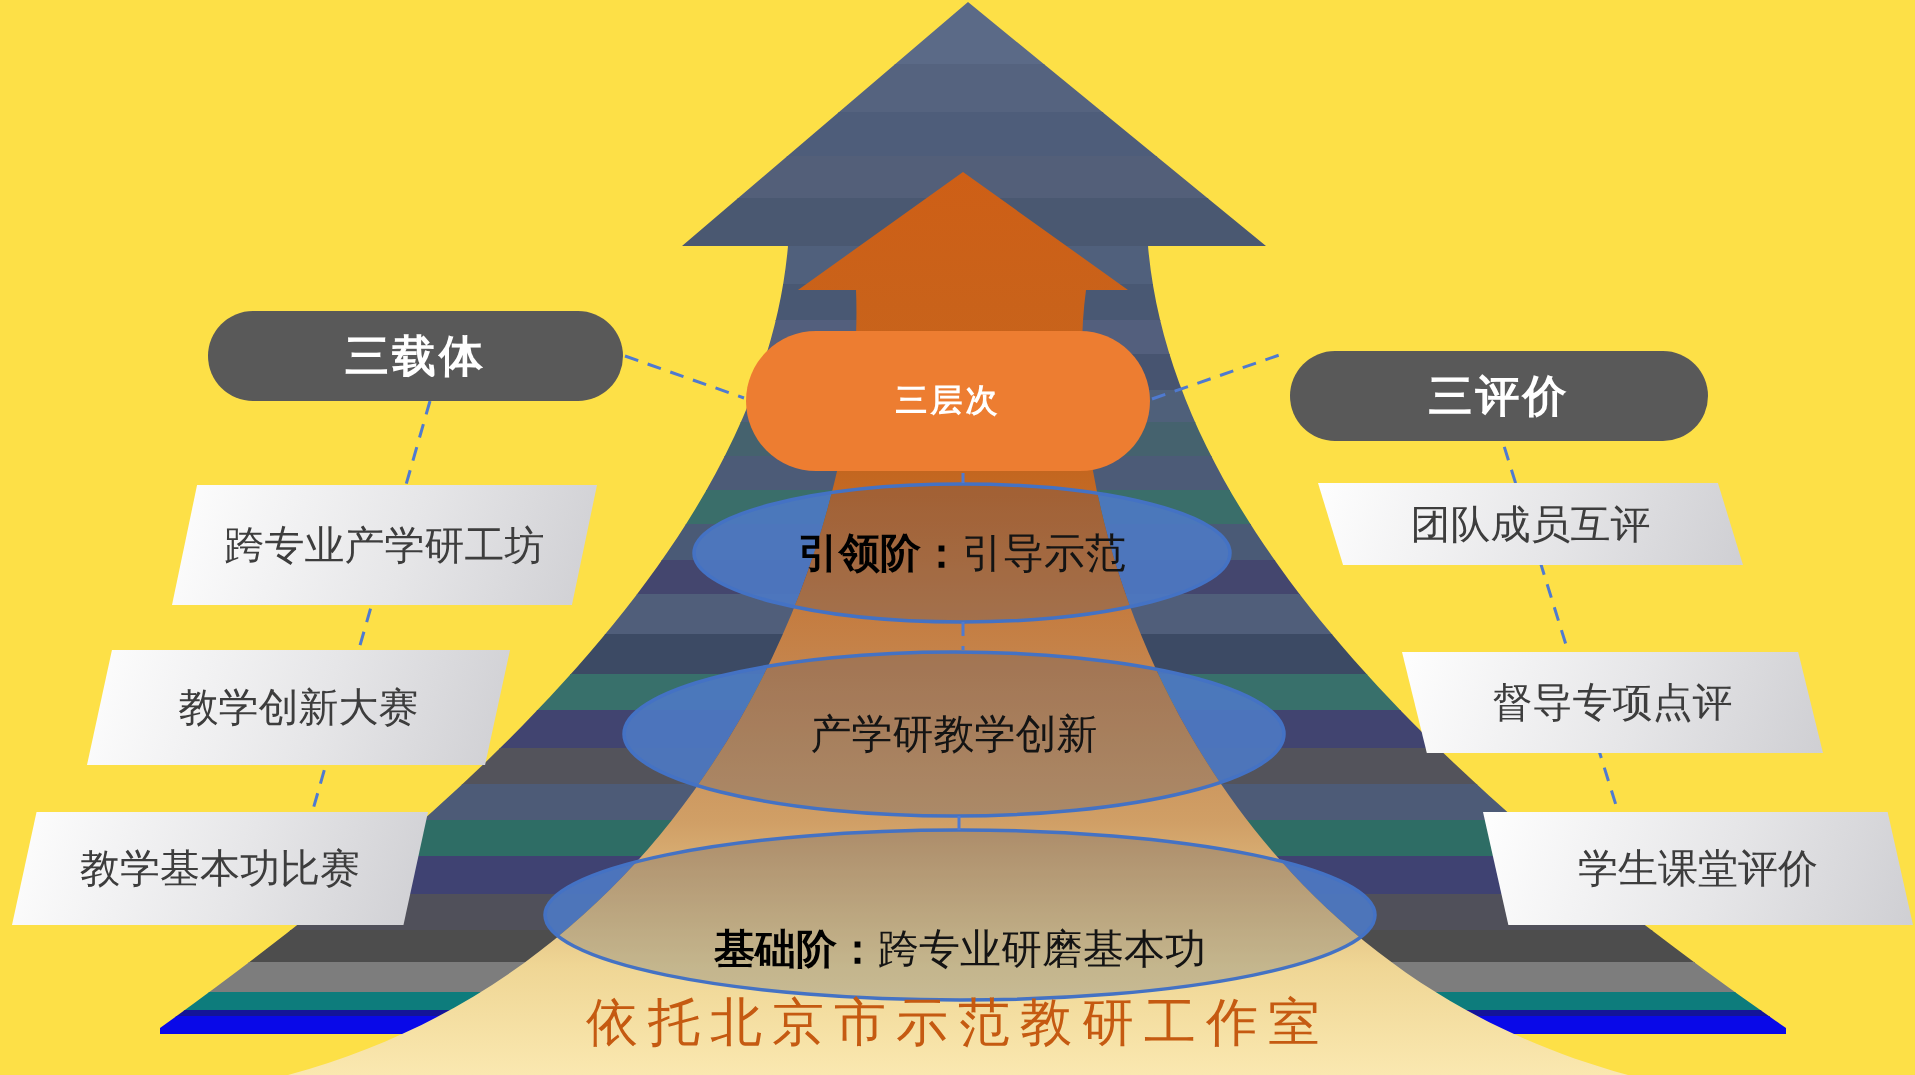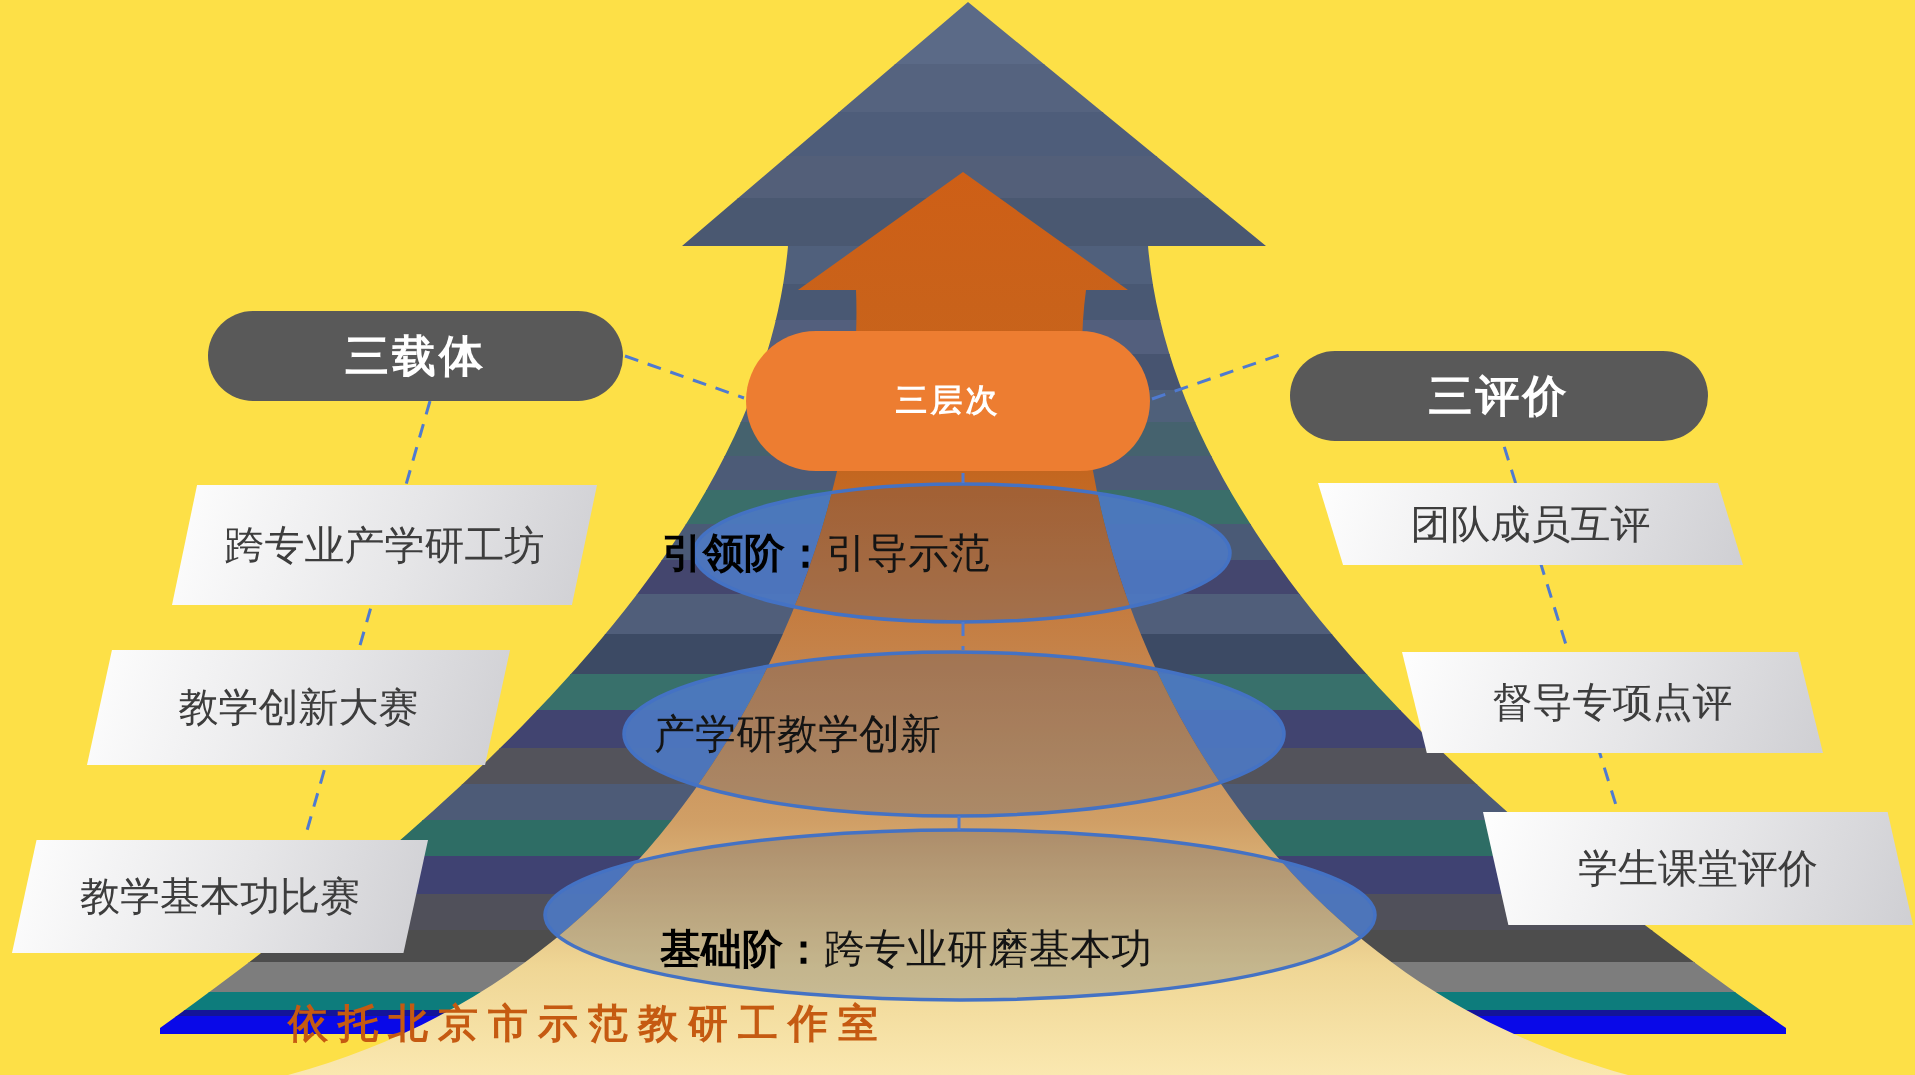--- a/index.html
+++ b/index.html
@@ -8,25 +8,25 @@
   #bg{position:absolute;left:0;top:0;}
   .pill{position:absolute;display:flex;align-items:center;justify-content:center;
         color:#fff;font-weight:700;letter-spacing:3px;}
   .pill.gray{background:#595959;}
   .pill.orange{background:#ED7D31;}
   .pbox{position:absolute;display:flex;align-items:center;justify-content:center;
         background:linear-gradient(108deg,#fefefe 0%,#e6e6e8 55%,#cfcfd3 100%);
         color:#3d3d3d;font-size:40px;font-weight:500;}
   .pbox.lskew{clip-path:polygon(5.9% 0%,100% 0%,94.1% 100%,0% 100%);}
   .pbox.rskew{clip-path:polygon(0% 0%,94.1% 0%,100% 100%,5.9% 100%);}
-  .lvl{position:absolute;display:flex;align-items:center;
+  .lvl{position:absolute;display:flex;align-items:center;justify-content:center;
        color:#141414;font-size:41px;white-space:nowrap;}
   .lvl b{font-weight:700;color:#000;}
-  #baseTitle{position:absolute;display:flex;align-items:center;justify-content:flex-start;
-       color:#C55A11;font-size:40px;font-weight:700;letter-spacing:10px;white-space:nowrap;}
+  #baseTitle{position:absolute;display:flex;align-items:center;justify-content:center;
+       color:#C55A11;font-size:52px;font-weight:400;letter-spacing:10px;white-space:nowrap;}
 </style>
 </head>
 <body>
 
 <div id="canvas">
 
   <svg id="bg" width="1915" height="1075" viewBox="0 0 1915 1075">
     <defs>
       <clipPath id="mClip">
         <path d="M 968 2 L 1266 246 L 1148 246 C 1172 520 1430 780 1786 1028
@@ -124,21 +124,21 @@
   <div class="pill gray" style="left:1290px;top:311px;width:418px;height:90px;border-radius:45px;font-size:44px;margin-top:40px;">
     <span>三评价</span>
   </div>
 
   <div class="pbox lskew" style="left:172px;top:485px;width:425px;height:120px;">
     <span>跨专业产学研工坊</span>
   </div>
   <div class="pbox lskew" style="left:87px;top:650px;width:423px;height:115px;">
     <span>教学创新大赛</span>
   </div>
-  <div class="pbox lskew" style="left:12px;top:840px;width:416px;height:113px;">
+  <div class="pbox lskew" style="left:12px;top:812px;width:416px;height:113px;">
     <span>教学基本功比赛</span>
   </div>
 
   <div class="pbox rskew" style="left:1318px;top:483px;width:425px;height:82px;">
     <span>团队成员互评</span>
   </div>
   <div class="pbox rskew" style="left:1402px;top:652px;width:421px;height:101px;">
     <span>督导专项点评</span>
   </div>
   <div class="pbox rskew" style="left:1483px;top:812px;width:430px;height:113px;">

